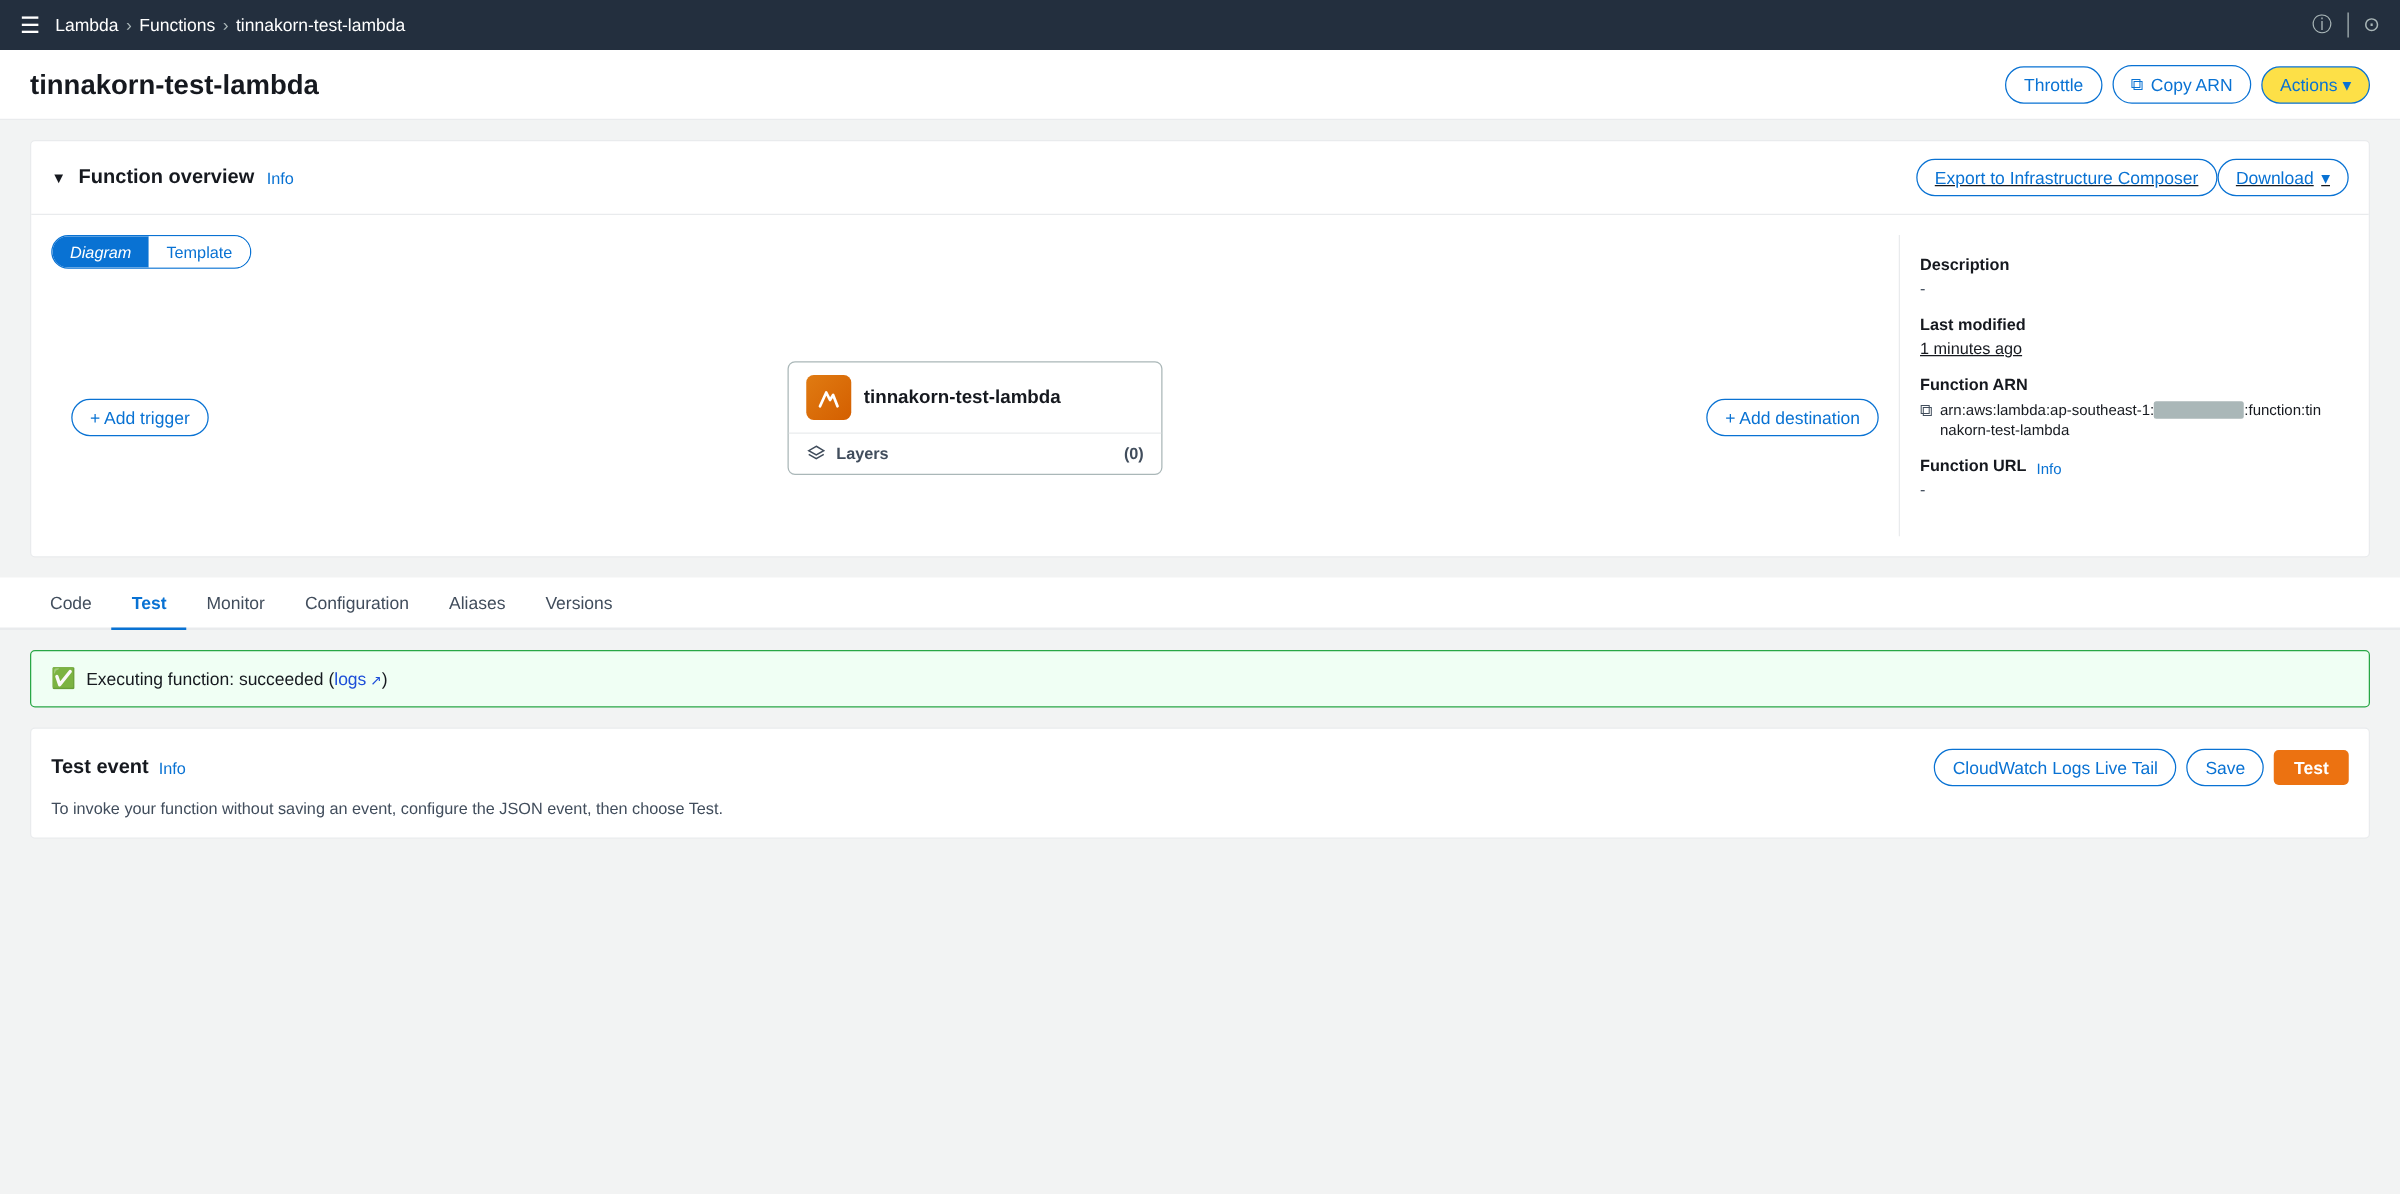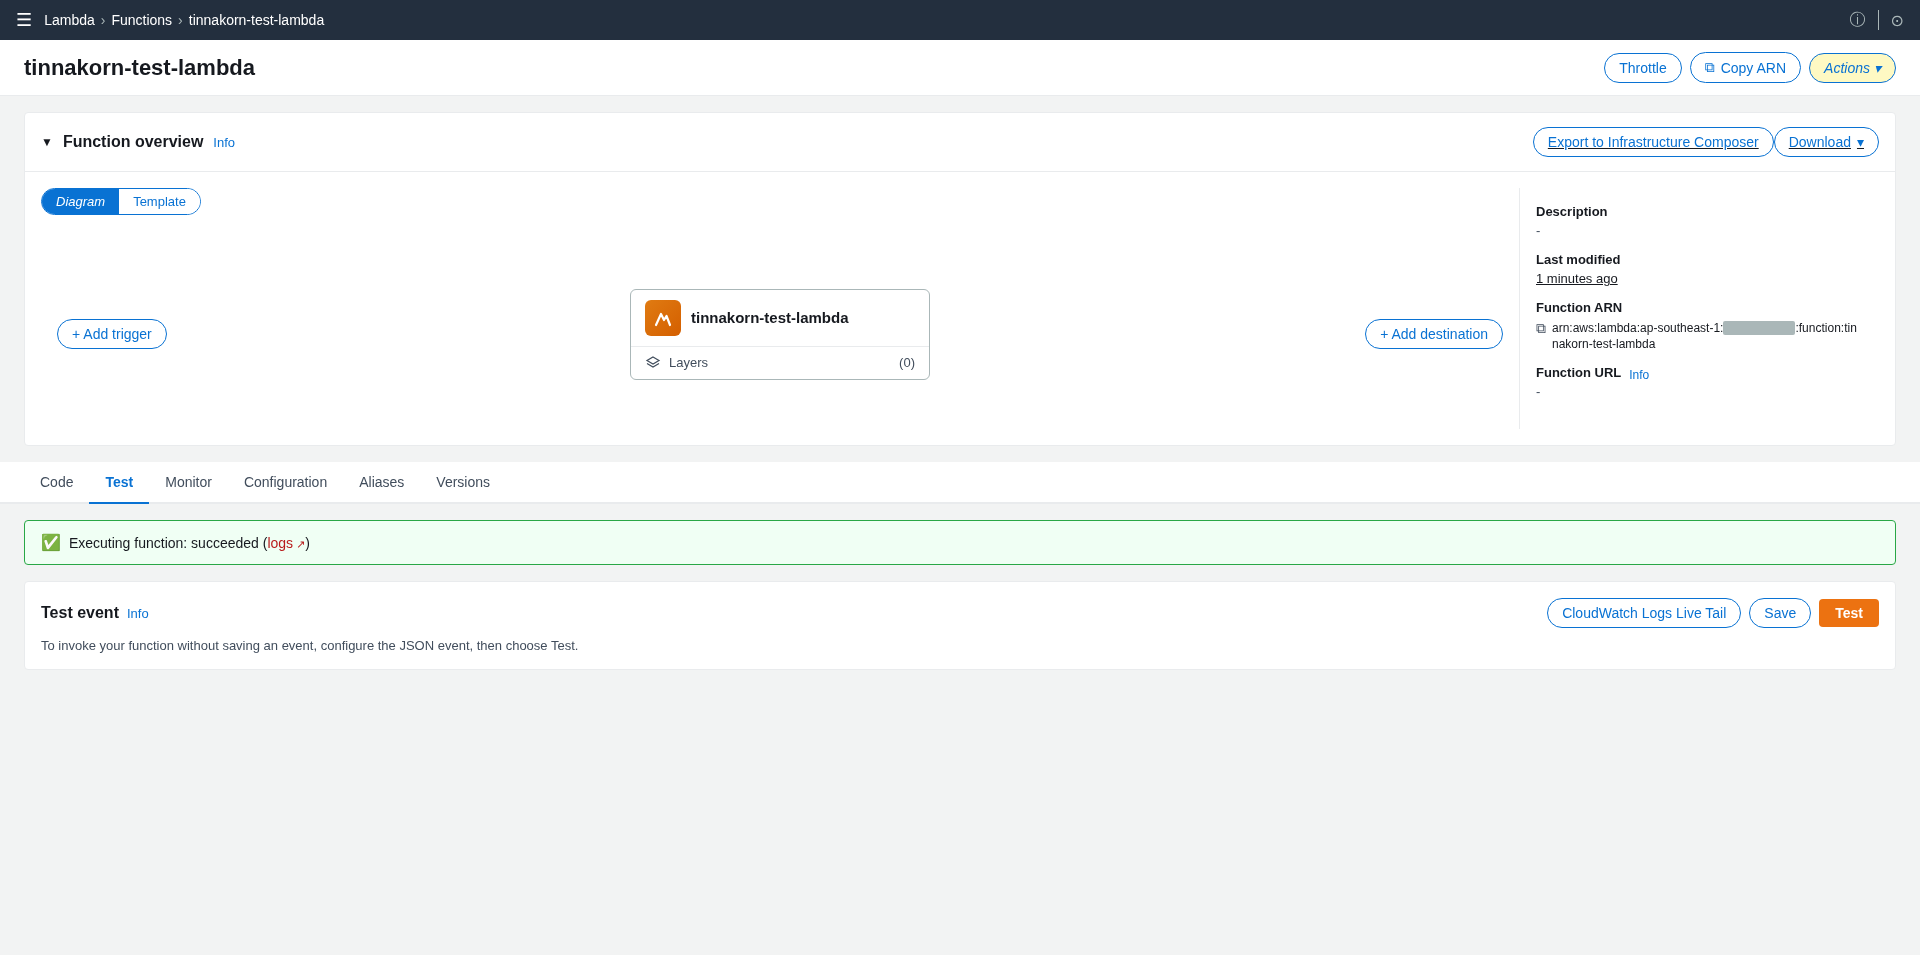--- a/index.html
+++ b/index.html
@@ -12,21 +12,21 @@
     .breadcrumb a { color: #ffffff; text-decoration: none; }
     .breadcrumb span { color: #aab7b8; }
     .top-nav-right { margin-left: auto; display: flex; gap: 12px; align-items: center; color: #aab7b8; font-size: 16px; }
 
     
     .page-header { background: #fff; padding: 12px 24px 0 24px; border-bottom: 1px solid #e9ebed; display: flex; align-items: center; justify-content: space-between; flex-wrap: wrap; gap: 8px; }
     .page-title { font-size: 22px; font-weight: 700; color: #16191f; padding-bottom: 12px; }
     .header-actions { display: flex; gap: 8px; align-items: center; padding-bottom: 12px; }
     .btn { border: 1px solid #0972d3; background: #fff; color: #0972d3; padding: 6px 14px; border-radius: 20px; cursor: pointer; font-size: 14px; display: flex; align-items: center; gap: 6px; white-space: nowrap; }
     .btn-orange { background: #ec7211; color: #fff; border-radius: 4px; border: none; padding: 6px 16px; cursor: pointer; font-size: 14px; font-weight: 600; }
-    .btn-actions { background: #fef9c3; color: #0972d3; border: 1px solid #0972d3; padding: 6px 14px; border-radius: 20px; cursor: pointer; font-size: 14px; display: flex; align-items: flex-start; gap: 4px; font-style: italic; }
+    .btn-actions { background: #fde047; color: #0972d3; border: 1px solid #0972d3; padding: 6px 14px; border-radius: 20px; cursor: pointer; font-size: 14px; display: flex; align-items: flex-start; gap: 4px; }
 
     
     .main-content { padding: 16px 24px; }
 
     
     .card { background: #fff; border: 1px solid #e9ebed; border-radius: 4px; margin-bottom: 16px; }
     .card-header { padding: 14px 16px; display: flex; align-items: center; justify-content: space-between; border-bottom: 1px solid #e9ebed; }
     .card-header-left { display: flex; align-items: center; gap: 10px; }
     .card-title { font-size: 16px; font-weight: 700; }
     .info-badge { color: #0972d3; font-size: 13px; cursor: pointer; }
@@ -41,21 +41,21 @@
     
     .overview-body { display: flex; padding: 16px; gap: 0; }
     .diagram-area { flex: 1; display: flex; flex-direction: column; gap: 16px; }
     .diagram-canvas { flex: 1; position: relative; min-height: 200px; display: flex; align-items: center; justify-content: center; }
 
     
     .lambda-box { border: 1px solid #aab7b8; border-radius: 6px; background: #fff; width: 300px; }
     .lambda-box-header { display: flex; align-items: center; gap: 10px; padding: 10px 14px; border-bottom: 1px solid #e9ebed; }
     .lambda-icon { width: 36px; height: 36px; background: linear-gradient(135deg, #e07b12 0%, #d45f00 100%); border-radius: 6px; display: flex; align-items: center; justify-content: center; font-weight: 700; font-size: 16px; color: #fff; }
     .lambda-name { font-size: 15px; font-weight: 600; }
-    .lambda-box-footer { display: flex; align-items: flex-start; justify-content: space-between; padding: 8px 14px; }
+    .lambda-box-footer { display: flex; align-items: flex-start; justify-content: space-between; padding: 8px 14px; font-weight: bold; }
     .layers-label { display: flex; align-items: center; gap: 8px; font-size: 13px; color: #414d5c; }
     .layers-count { color: #414d5c; font-size: 13px; }
 
     
     .overview-right { width: 360px; border-left: 1px solid #e9ebed; padding: 16px; }
     .meta-section { margin-bottom: 14px; }
     .meta-label { font-size: 13px; font-weight: 700; color: #16191f; margin-bottom: 4px; }
     .meta-value { font-size: 13px; color: #16191f; }
     .meta-value.muted { color: #414d5c; }
     .arn-row { display: flex; align-items: flex-start; gap: 6px; }
@@ -67,21 +67,21 @@
     
     .tabs-bar { background: #fff; border-bottom: 2px solid #e9ebed; display: flex; gap: 0; padding: 0 24px; }
     .tab { padding: 12px 16px; font-size: 14px; color: #414d5c; cursor: pointer; border-bottom: 2px solid transparent; margin-bottom: -2px; text-decoration: none; }
     .tab.active { color: #0972d3; border-bottom-color: #0972d3; font-weight: 600; }
 
     
     .success-banner { background: #f0fff4; border: 1px solid #29a746; border-radius: 4px; padding: 12px 16px; margin-bottom: 16px; }
     .success-header { display: flex; align-items: center; gap: 8px; font-size: 14px; }
     .success-icon { color: #29a746; font-size: 16px; }
     .success-text { font-size: 14px; }
-    .success-link { color: #b91c1c; text-decoration: none; }
+    .success-link { color: #1d4ed8; text-decoration: none; }
     .success-details { margin-top: 6px; margin-left: 24px; font-size: 13px; color: #414d5c; cursor: pointer; }
     .details-arrow { font-size: 11px; margin-right: 4px; }
 
     
     .test-event-card { background: #fff; border: 1px solid #e9ebed; border-radius: 4px; padding: 16px; }
     .test-event-header { display: flex; align-items: center; justify-content: space-between; margin-bottom: 10px; gap: 40px; }
     .test-event-title-row { display: flex; align-items: center; gap: 8px; }
     .test-event-title { font-size: 16px; font-weight: 700; }
     .test-event-actions { display: flex; gap: 8px; align-items: center; }
     .test-event-desc { font-size: 13px; color: #414d5c; margin-top: 8px; }

